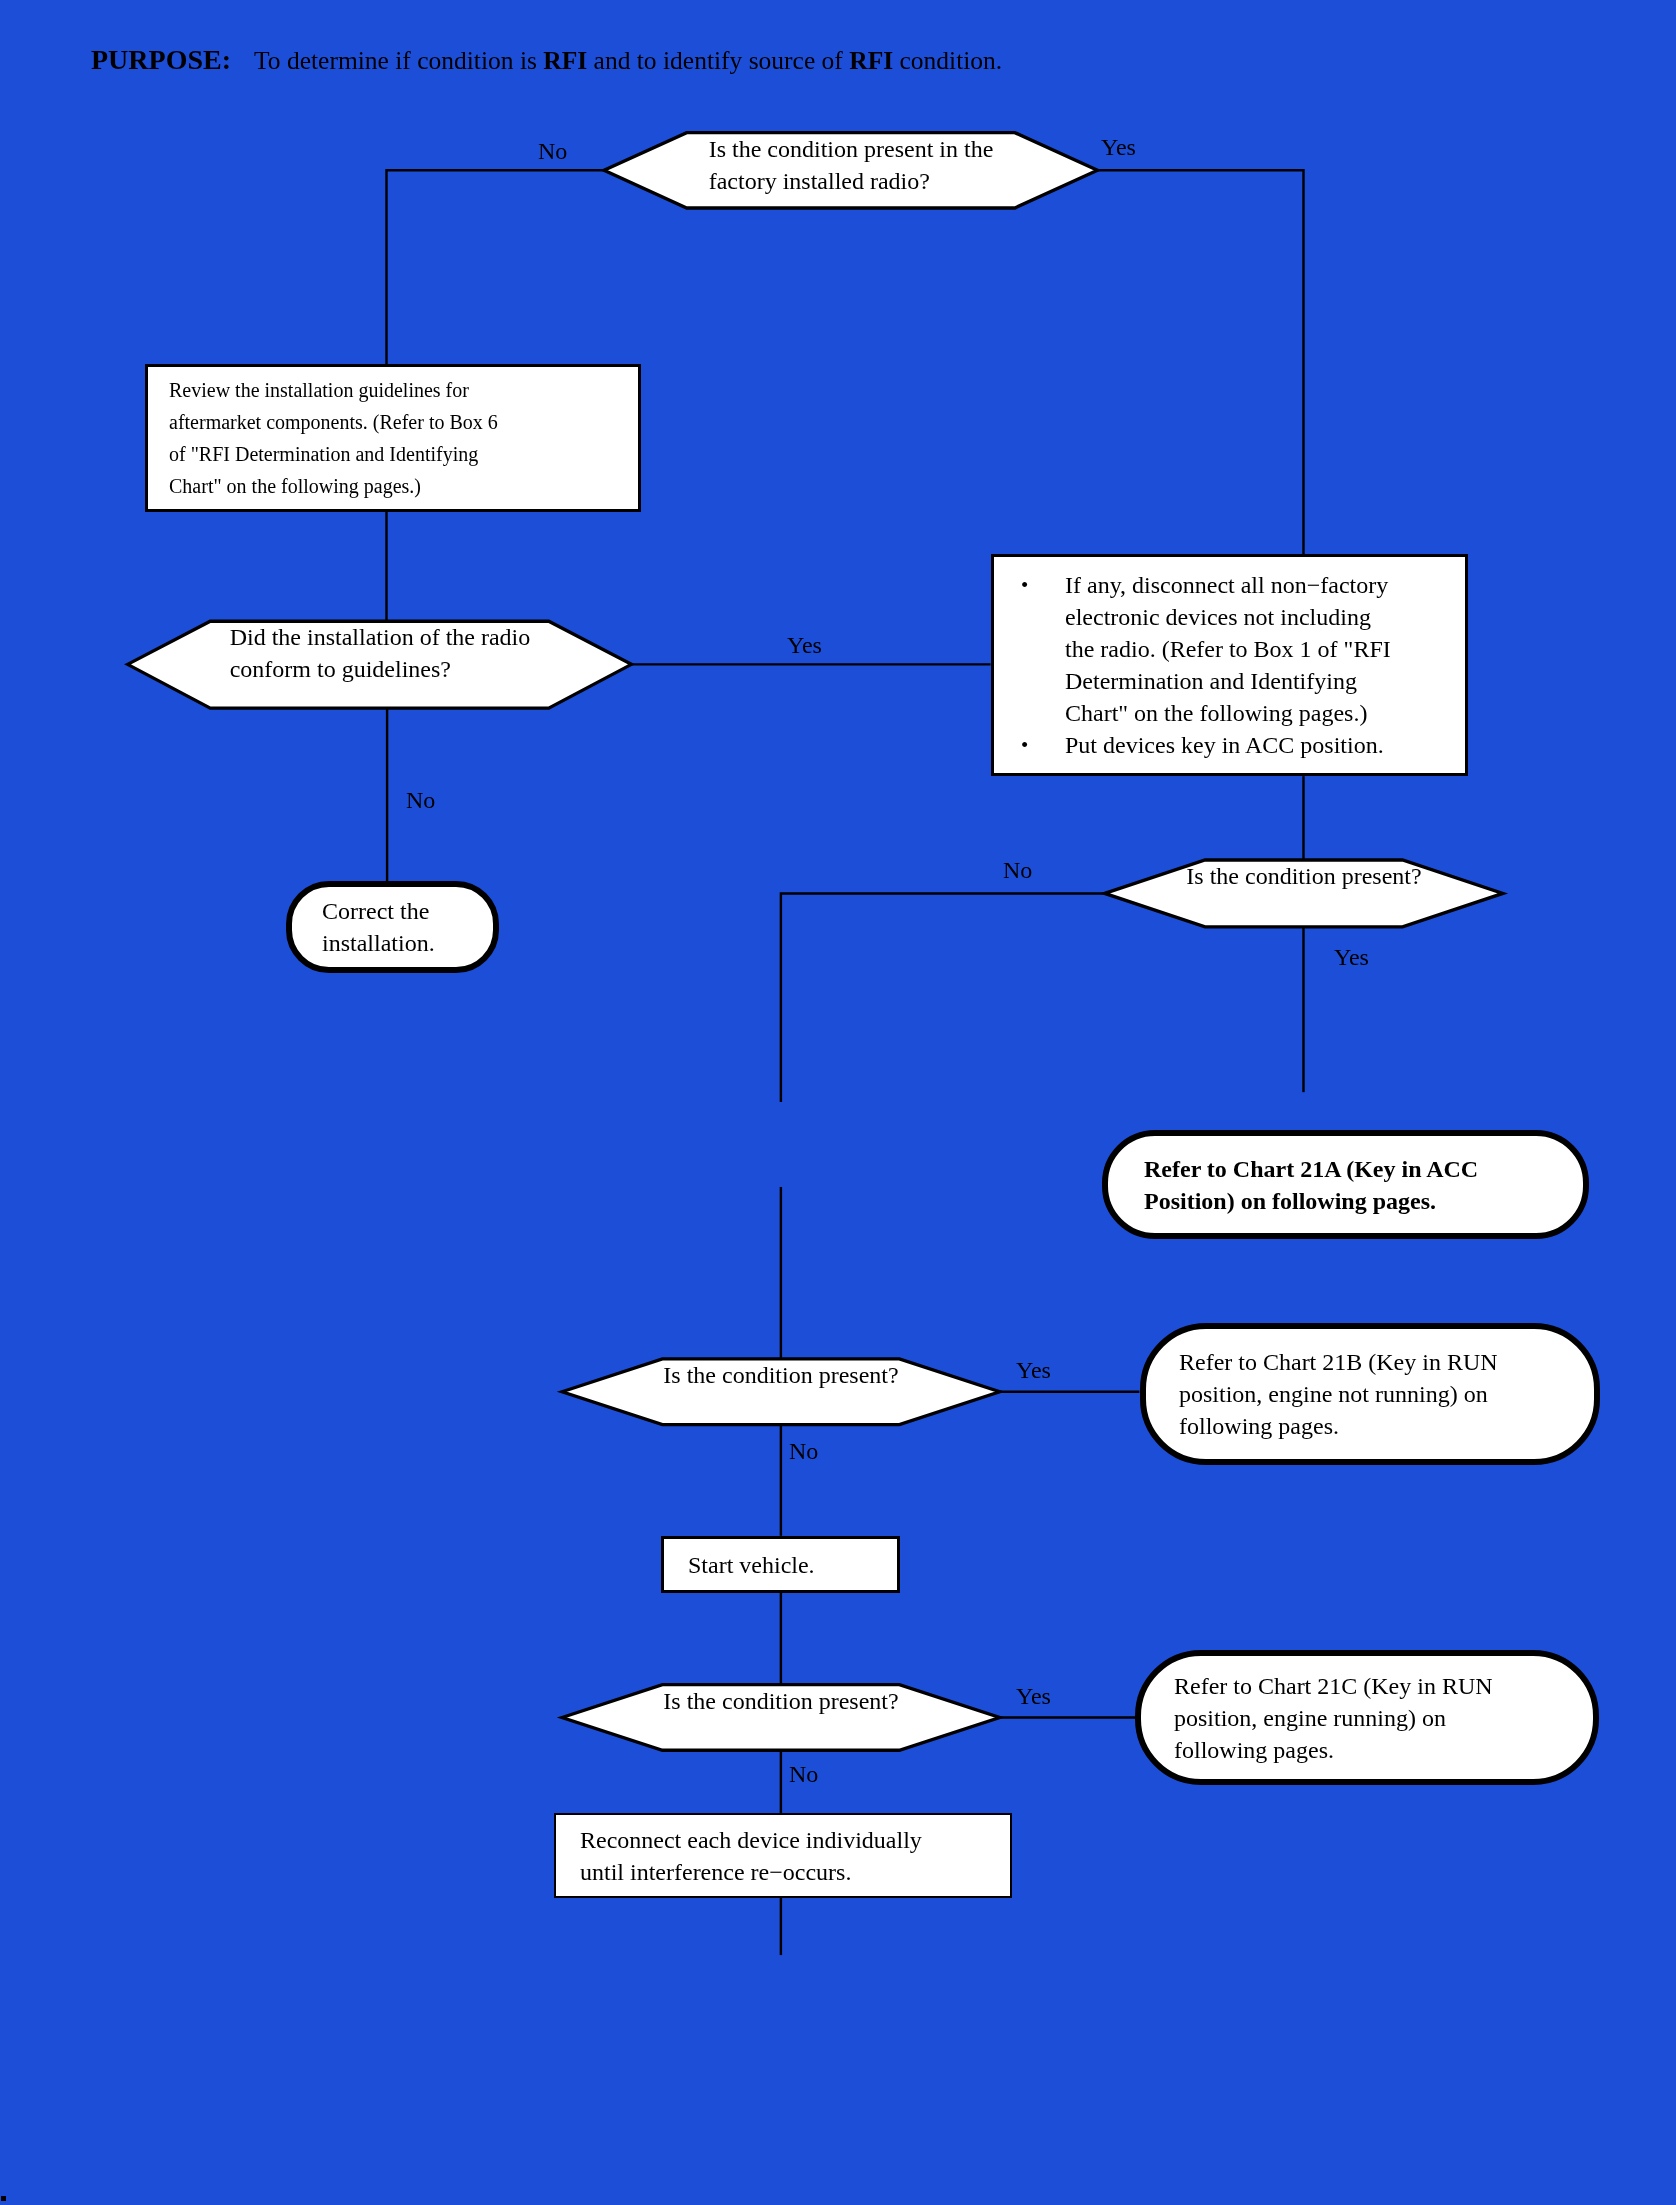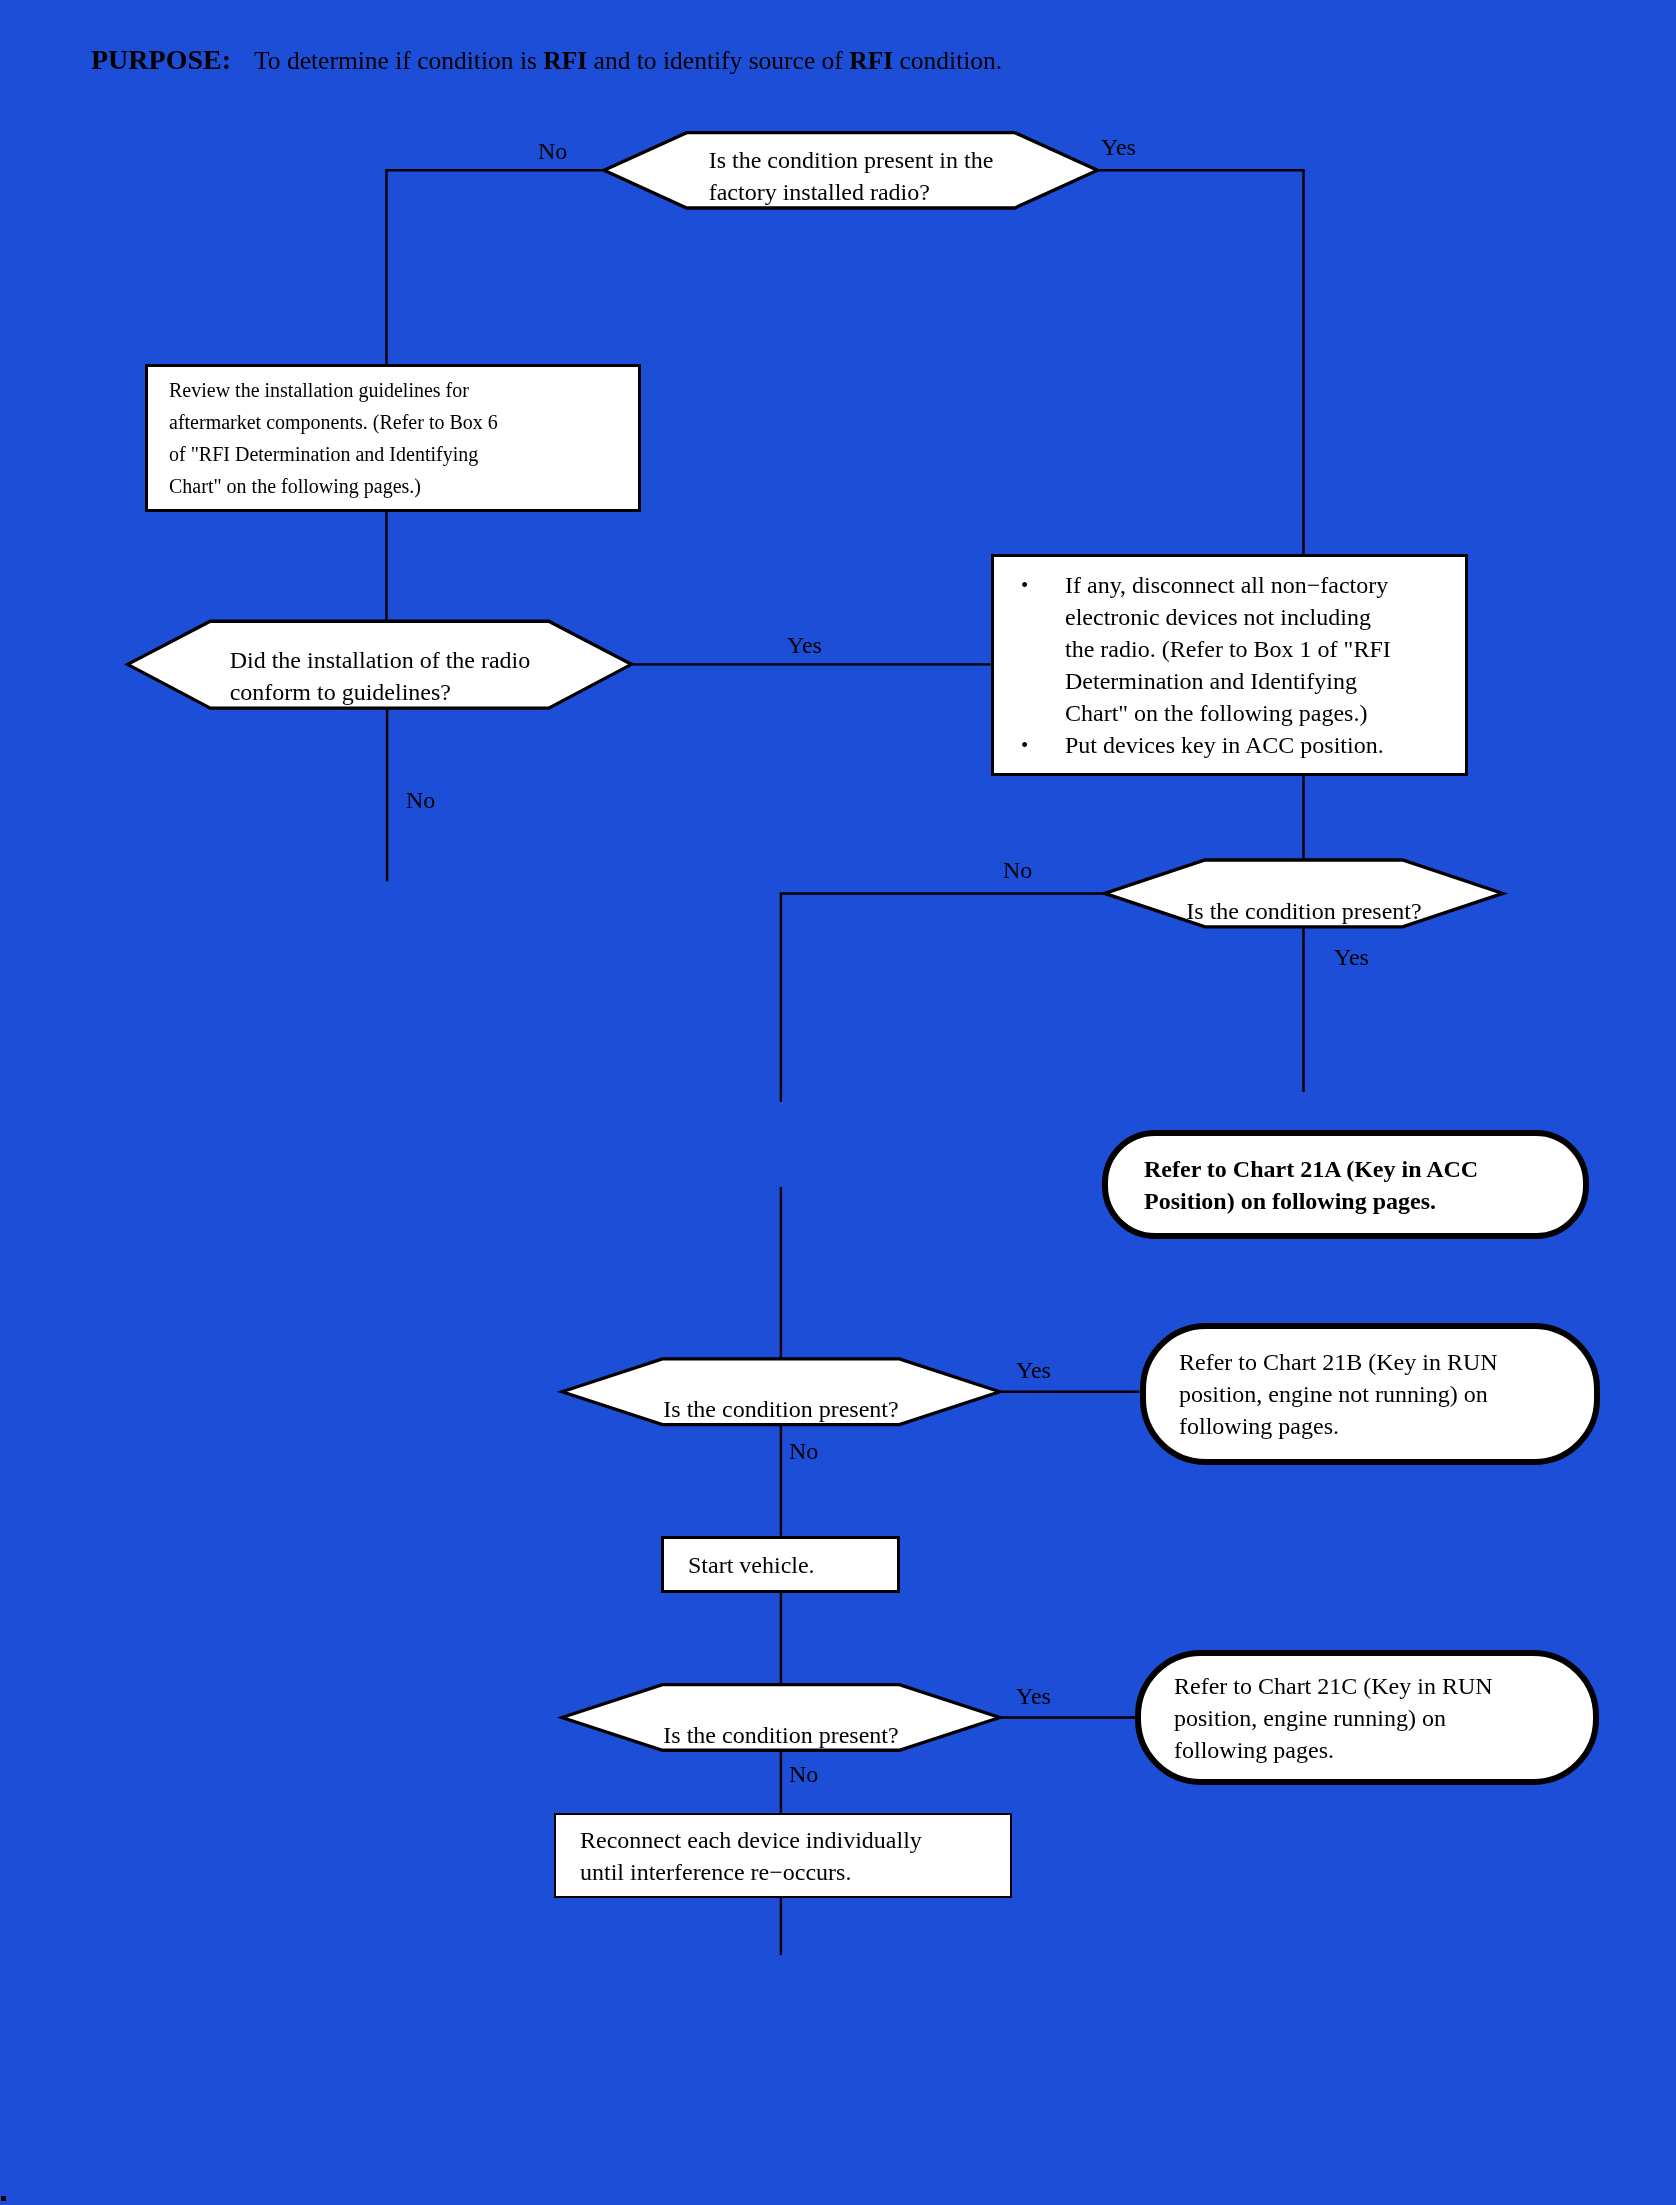--- a/index.html
+++ b/index.html
@@ -38,21 +38,21 @@
     border: 3px solid #000;
     display: flex;
     align-items: center;
   }
   .box .pad { padding-left: 24px; }
   .terminal { border-width: 6.7px; }
 
   .hex-label {
     position: absolute;
     display: flex;
-    align-items: flex-end;
+    align-items: flex-start;
     justify-content: center;
     text-align: left;
   }
   .lines div { white-space: nowrap; }
 
   .edge-label { position: absolute; white-space: nowrap; }
 
   .bullets {
     flex-direction: column;
     justify-content: center;
@@ -156,20 +156,26 @@
     <div class="pad">Start vehicle.</div>
   </div>
 
   <div class="box" style="left:554px; top:1813px; width:458px; height:85px; border-width:2.4px;">
     <div class="pad lines">
         <div>Reconnect each device individually</div>
         <div>until interference re−occurs.</div>
       </div>
   </div>
 
+  <div class="box terminal" style="left:286px; top:881px; width:213px; height:92px; border-radius:43px;">
+    <div class="pad lines" style="padding-left:30px;">
+        <div>Correct the</div>
+        <div>installation.</div>
+      </div>
+  </div>
 
   <div class="box terminal" style="left:1102px; top:1130px; width:487px; height:109px; border-radius:53px;font-weight:bold;">
     <div class="pad lines" style="padding-left:36px;">
         <div>Refer to Chart 21A (Key in ACC</div>
         <div>Position) on following pages.</div>
       </div>
   </div>
 
   <div class="box terminal" style="left:1140px; top:1323px; width:460px; height:142px; border-radius:66px;">
     <div class="pad lines" style="padding-left:33px;">

